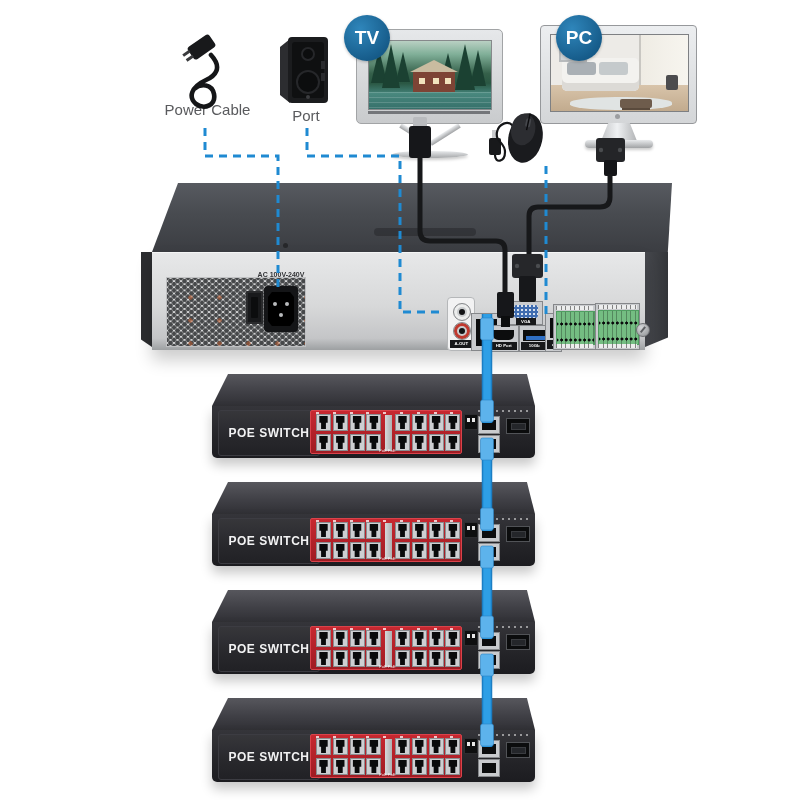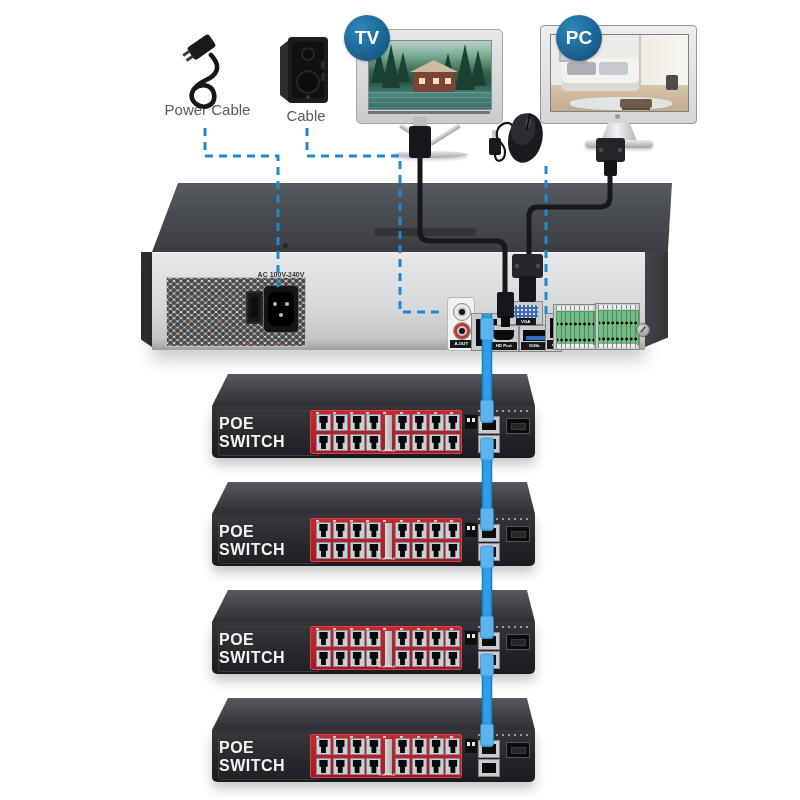--- a/index.html
+++ b/index.html
@@ -104,21 +104,21 @@
   
   .poe-switch{position:absolute;left:212px;width:323px;height:84px;z-index:20;}
   .sw-top{position:absolute;left:0;top:0;width:323px;height:32px;
       clip-path:polygon(4.95% 0,97.5% 0,100% 100%,0 100%);
       background:linear-gradient(180deg,#57575d 0%,#404046 55%,#303035 100%);}
   .sw-face{position:absolute;left:0;top:32px;width:323px;height:52px;border-radius:0 0 5px 5px;
       background:linear-gradient(180deg,#35353a,#242428 60%,#1c1c20);
       box-shadow:0 7px 12px rgba(0,0,0,.22);}
   .sw-panel{position:absolute;left:6px;top:4px;width:100px;height:44px;border:1px solid #3c3c42;border-radius:3px;
       background:rgba(255,255,255,.02);display:flex;align-items:center;justify-content:center;}
-  .sw-label{color:#f2f2f3;font-size:16px;font-weight:bold;letter-spacing:.5px;}
+  .sw-label{color:#f2f2f3;font-size:12px;font-weight:bold;letter-spacing:.5px;}
   .sw-red{position:absolute;left:98px;top:4px;width:152px;height:44px;border-radius:2px;
       background:linear-gradient(#c72830,#9f1b22);border:1px solid #d9434b;box-sizing:border-box;}
   .sw-ticks{position:absolute;left:5px;top:1px;width:143px;height:2px;
       background:repeating-linear-gradient(90deg,rgba(255,255,255,.75) 0 3px,rgba(0,0,0,0) 3px 16.8px);}
   .sw-div{position:absolute;left:74px;top:4px;width:7px;height:36px;background:linear-gradient(90deg,#d6d8da,#aeb0b2);}
   .rj45{position:absolute;width:15px;height:17px;background:#cdcfd2;border:.5px solid #8b8d90;box-sizing:border-box;}
   .rj45:after{content:"";position:absolute;left:1px;top:1px;right:1px;bottom:1px;background:#0a0b0c;
       clip-path:polygon(12% 0,88% 0,88% 52%,72% 52%,72% 100%,28% 100%,28% 52%,12% 52%);}
   .poe-mark{position:absolute;left:0;bottom:-1px;width:152px;height:7px;display:flex;align-items:center;justify-content:center;}
   .poe-mark span{color:rgba(255,255,255,.85);font-size:9px;transform:scale(.45);white-space:nowrap;}
@@ -153,21 +153,21 @@
   <svg class="icon-svg" style="left:274px;top:33px" width="62" height="76" viewBox="0 0 62 76">
     <polygon points="6,14 16,6 16,70 6,62" fill="#2c2d30"></polygon>
     <rect x="14" y="4" width="40" height="66" rx="4" fill="#1b1c1e"></rect>
     <rect x="18" y="9" width="32" height="56" rx="3" fill="#0f1011"></rect>
     <circle cx="34" cy="49" r="11" fill="#0c0d0e" stroke="#26272a" stroke-width="2"></circle>
     <circle cx="34" cy="21" r="6" fill="#0c0d0e" stroke="#26272a" stroke-width="2"></circle>
     <rect x="47" y="28" width="4" height="8" fill="#2a2b2e"></rect>
     <rect x="47" y="40" width="4" height="8" fill="#2a2b2e"></rect>
     <circle cx="34" cy="64" r="2" fill="#3c3d40"></circle>
   </svg>
-  <div class="acc-label" style="left:260px;top:107px;width:92px">Cable</div>
+  <div class="acc-label" style="left:260px;top:107px;width:92px">Port</div>
 
   <div id="tv" class="abs">
     <div id="tv-screen">
       <div class="tree" style="left:2px;top:8px;width:16px;height:34px"></div>
       <div class="tree" style="left:13px;top:3px;width:18px;height:44px"></div>
       <div class="tree" style="left:27px;top:11px;width:14px;height:30px"></div>
       <div class="tree" style="left:86px;top:3px;width:20px;height:46px"></div>
       <div class="tree" style="left:101px;top:9px;width:16px;height:36px"></div>
       <div class="tree" style="left:72px;top:12px;width:14px;height:28px"></div>
       <div id="tv-cabin"></div>

